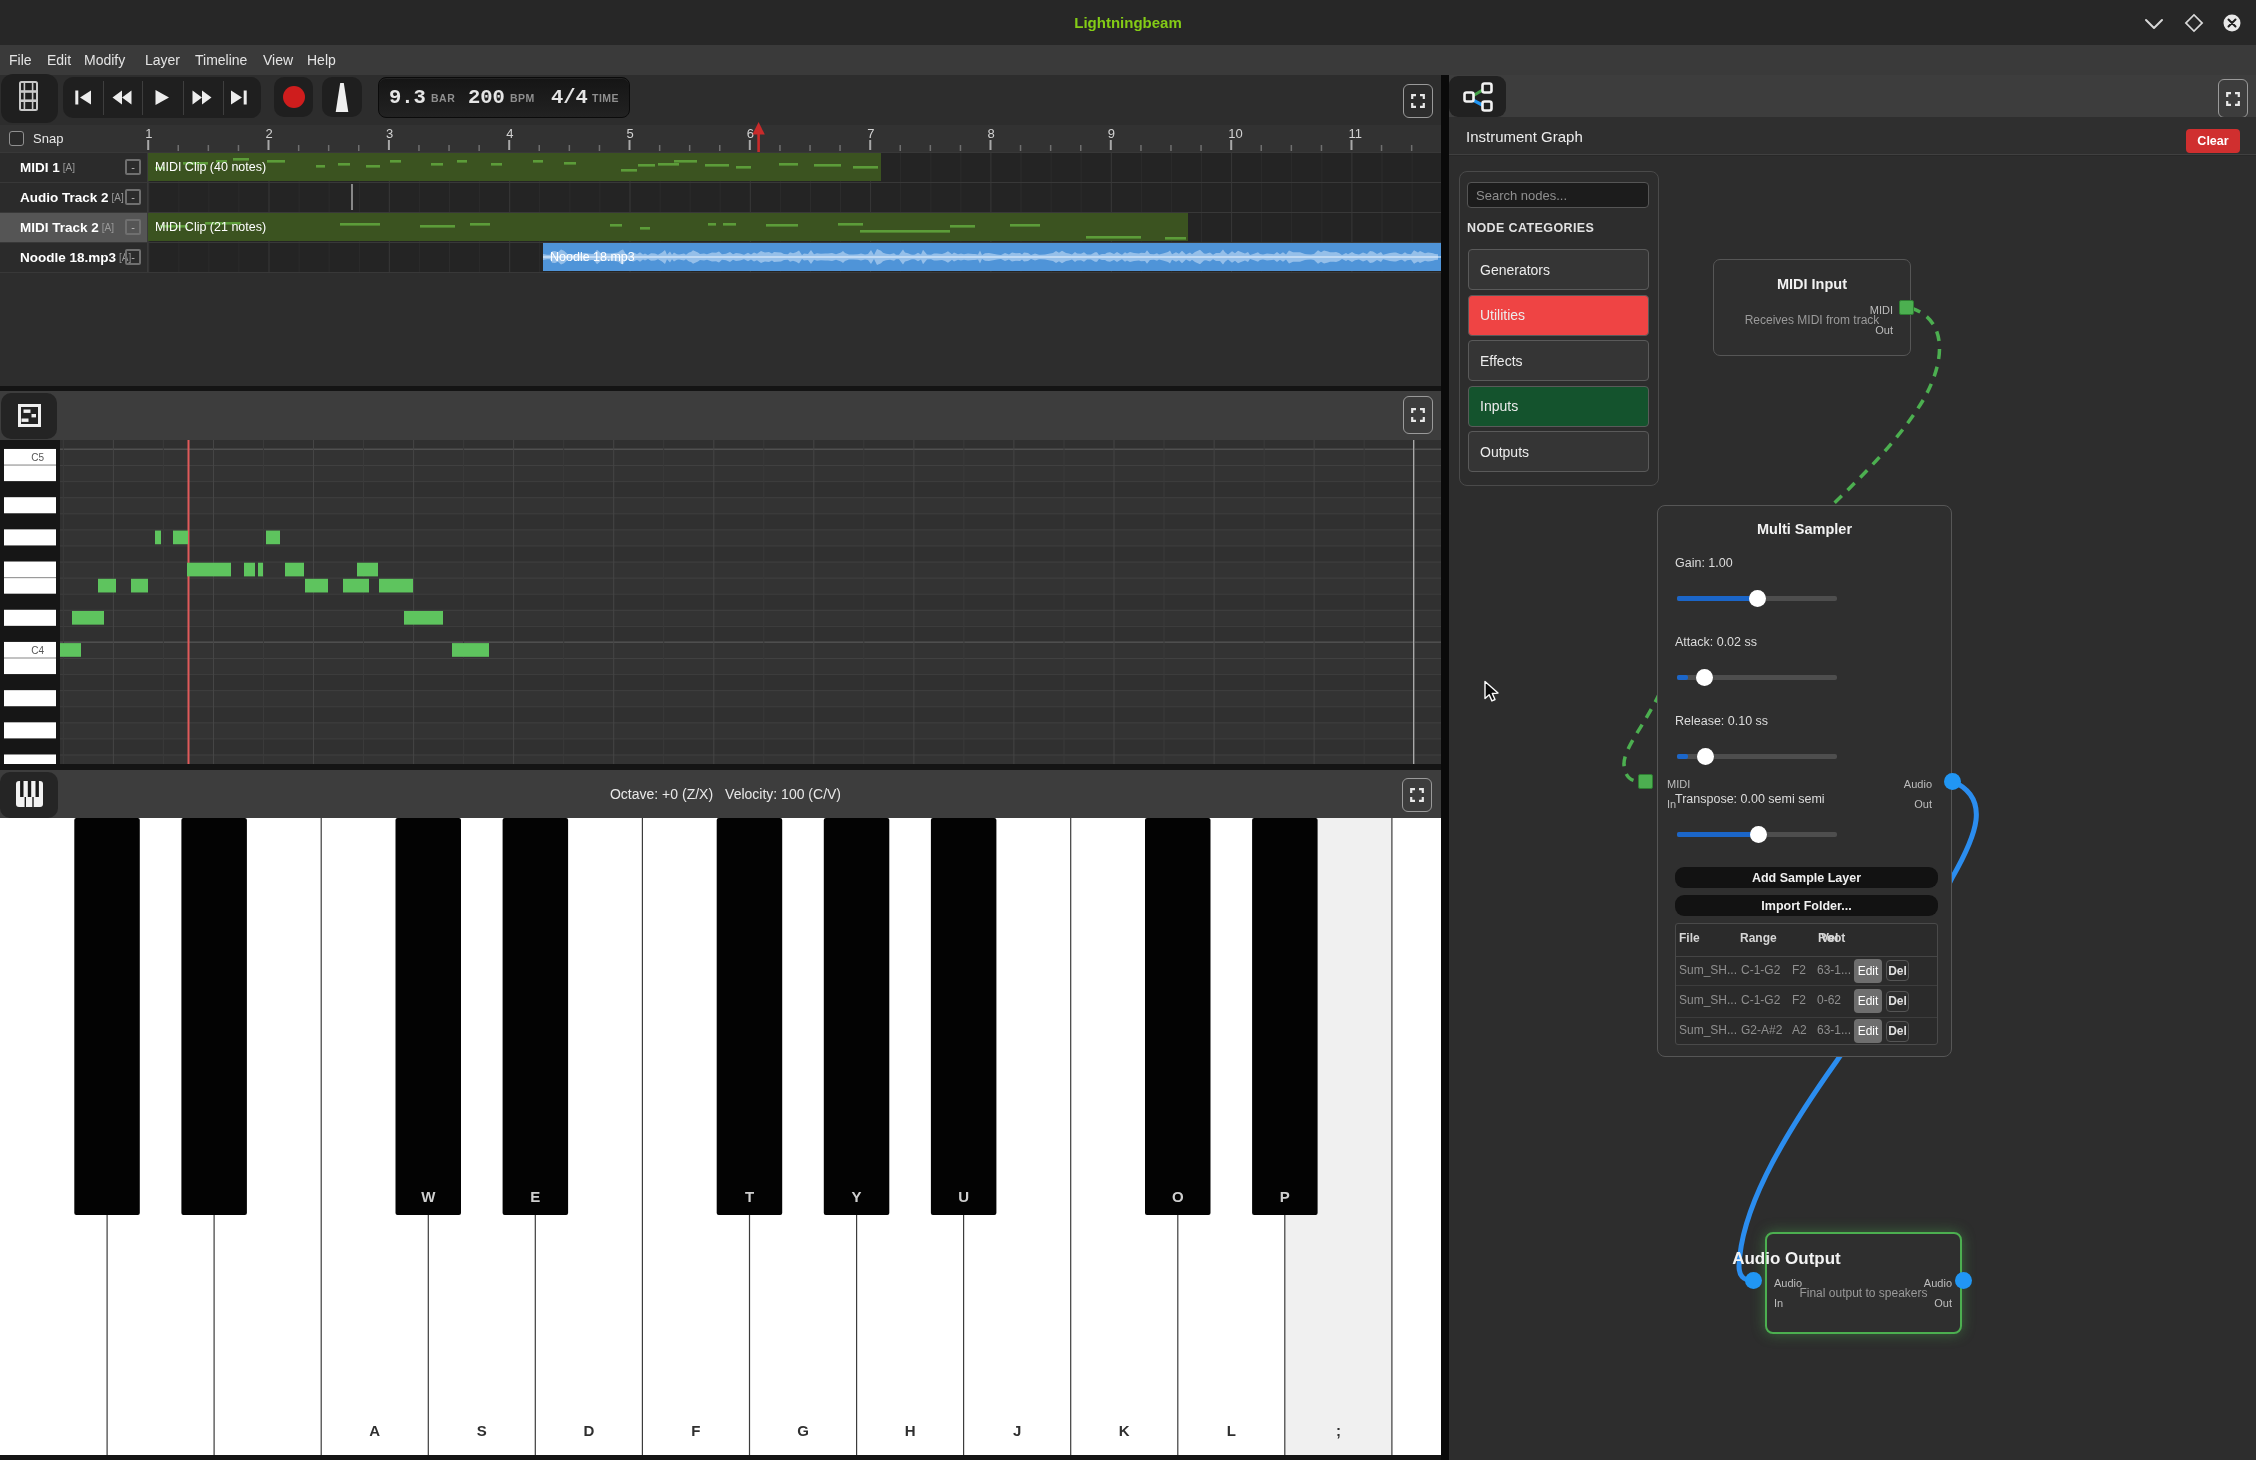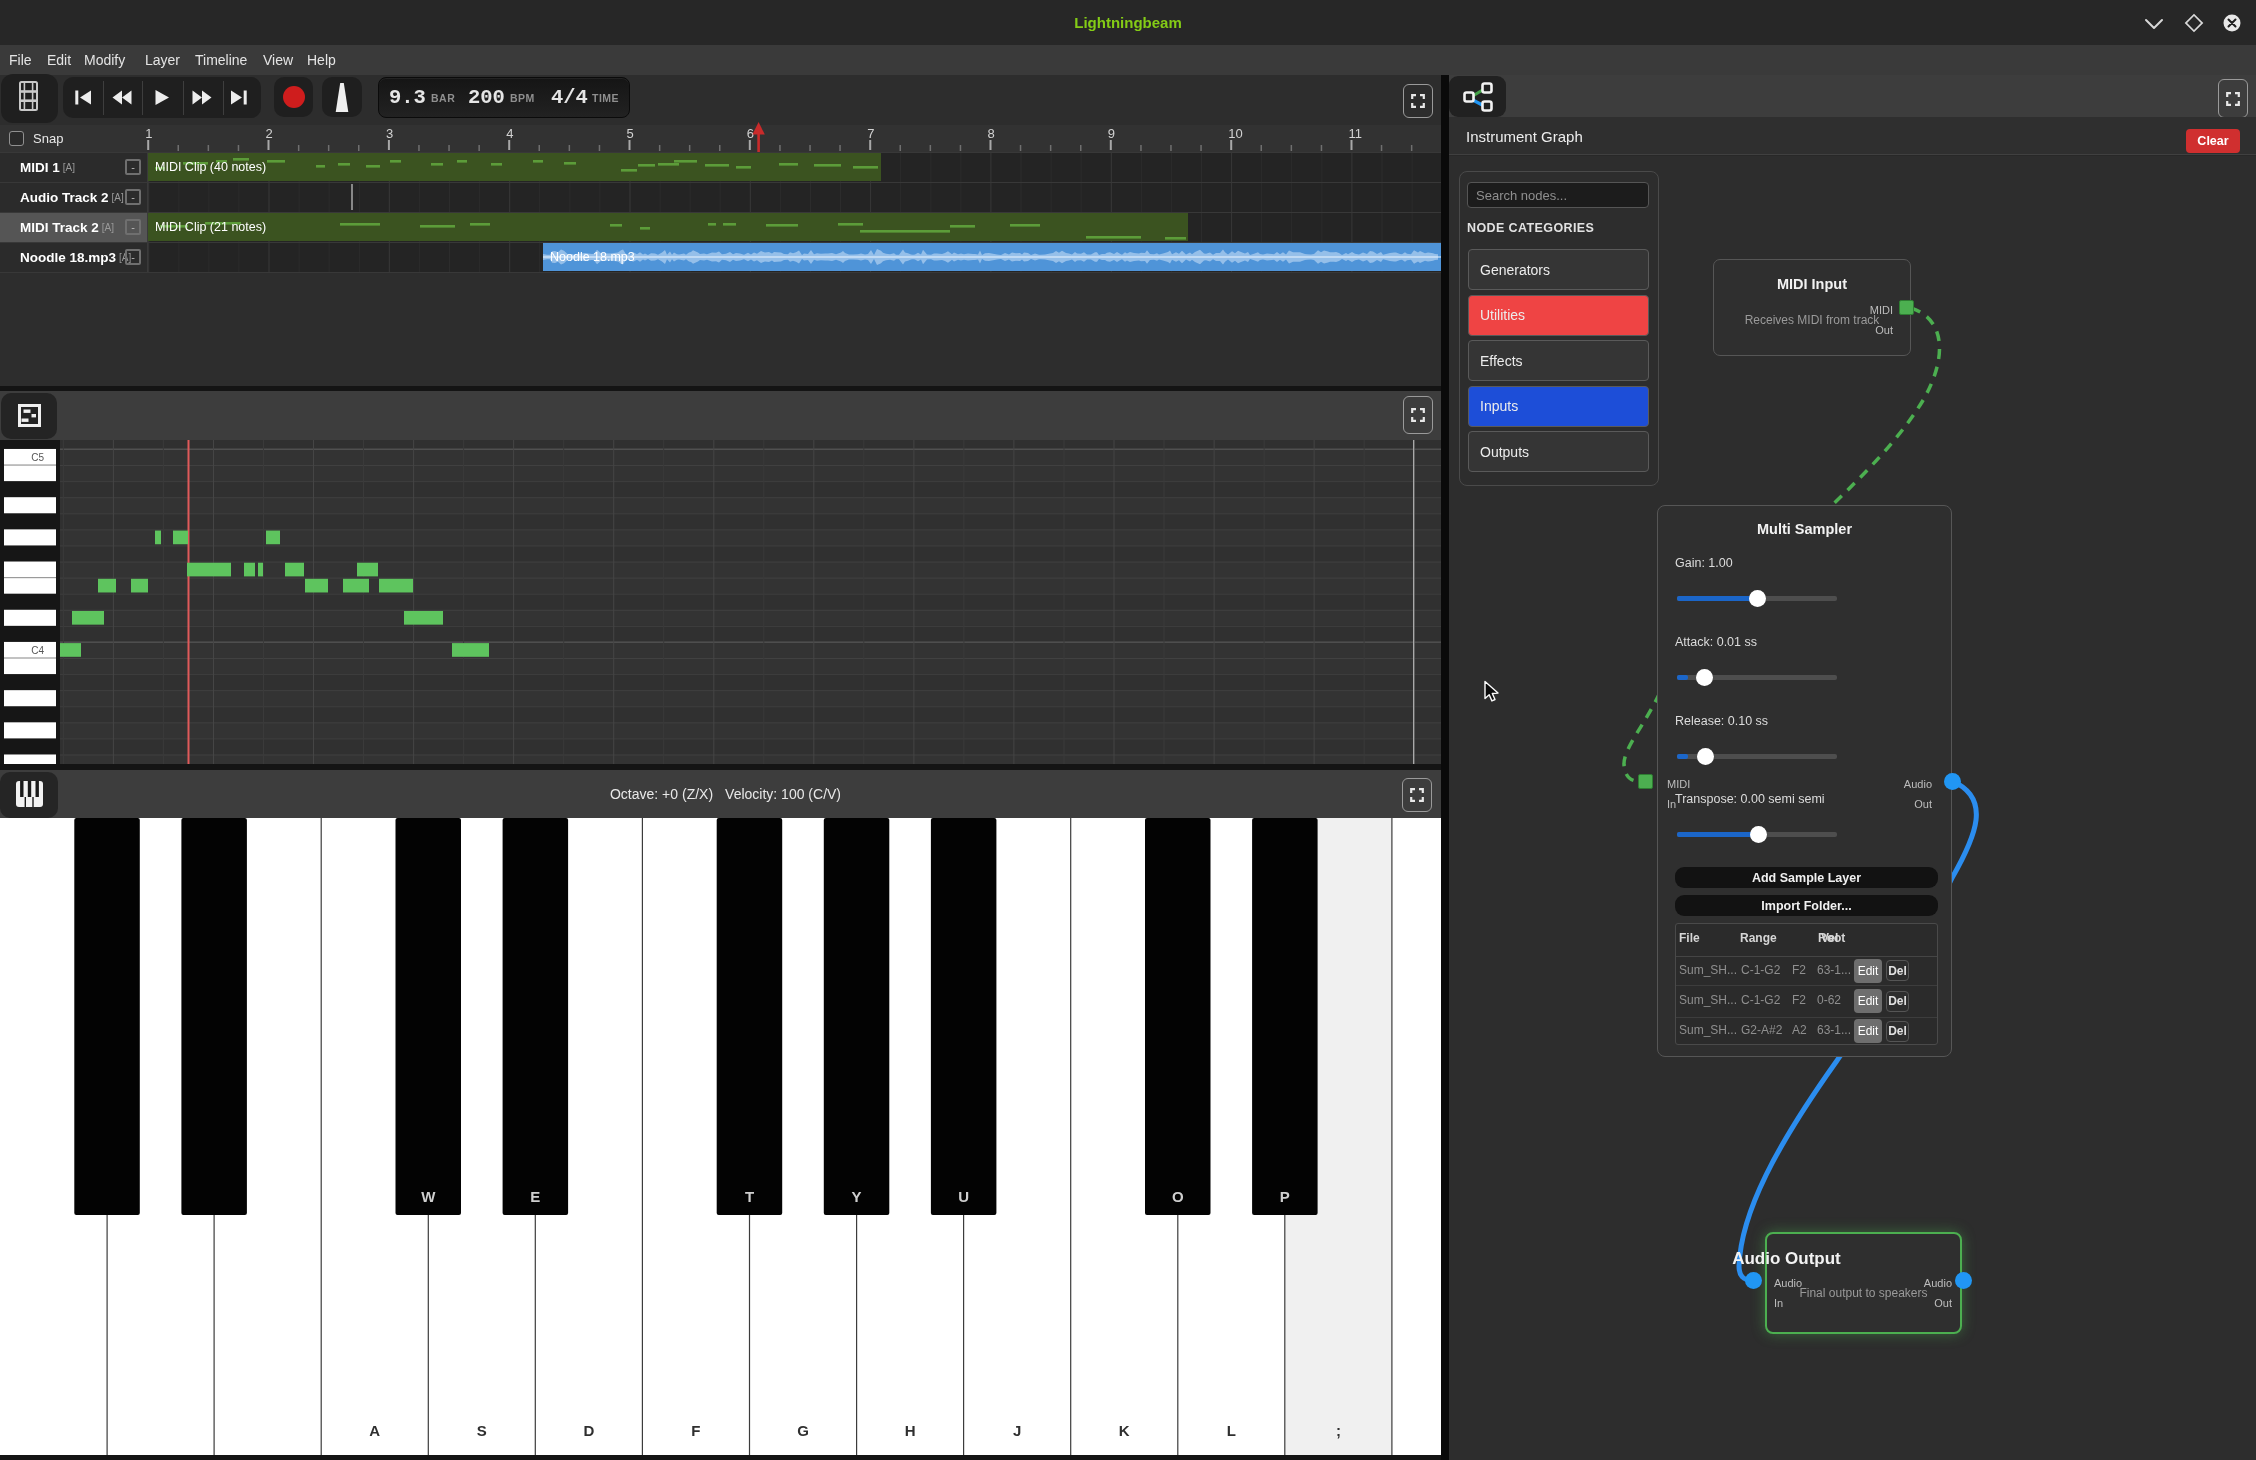--- a/index.html
+++ b/index.html
@@ -445,35 +445,35 @@
 <svg style="position:absolute;left:1449px;top:156px;z-index:1" width="807" height="1304" viewBox="1449 156 807 1304">
 <path d="M1911,308 C1948,320 1946,362 1922,402 C1862,500 1702,602 1661,690 C1646,724 1623,748 1624,765 C1625,776 1630,781 1638,781" fill="none" stroke="#4caf50" stroke-width="3.5" stroke-dasharray="10 8"></path>
 <path d="M1952,781 C1992,798 1976,836 1952,878 C1918,952 1872,1010 1836,1062 C1777,1145 1741,1212 1739,1266 C1739,1276 1743,1280 1753,1281" fill="none" stroke="#2b8def" stroke-width="5"></path>
 </svg>
 <div style="left:1459px;top:171px;width:200px;height:315px;background:#2d2d2d;border:1px solid #4a4a4a;border-radius:8px;z-index:2;"></div>
 <div style="left:1467px;top:182px;width:182px;height:26px;background:#1c1c1c;border:1px solid #555;border-radius:4px;color:#8f8f8f;font-size:13px;display:flex;align-items:center;padding-left:8px;z-index:2;">Search nodes...</div>
 <div style="left:1467px;top:221px;width:188px;height:16px;color:#e2e2e2;font-size:12.5px;font-weight:bold;letter-spacing:.4px;z-index:2;">NODE CATEGORIES</div>
 <div style="left:1468px;top:249.0px;width:181px;height:41px;background:#353535;border:1px solid #5a5a5a;border-radius:4px;color:#ececec;font-size:14px;display:flex;align-items:center;padding-left:11px;z-index:2;">Generators</div>
 <div style="left:1468px;top:294.5px;width:181px;height:41px;background:#ef4444;border:1px solid #5a5a5a;border-radius:4px;color:#ececec;font-size:14px;display:flex;align-items:center;padding-left:11px;z-index:2;">Utilities</div>
 <div style="left:1468px;top:340.0px;width:181px;height:41px;background:#353535;border:1px solid #5a5a5a;border-radius:4px;color:#ececec;font-size:14px;display:flex;align-items:center;padding-left:11px;z-index:2;">Effects</div>
-<div style="left:1468px;top:385.5px;width:181px;height:41px;background:#1d4ed8;border:1px solid #5a5a5a;border-radius:4px;color:#ececec;font-size:14px;display:flex;align-items:center;padding-left:11px;z-index:2;">Inputs</div>
+<div style="left:1468px;top:385.5px;width:181px;height:41px;background:#14532d;border:1px solid #5a5a5a;border-radius:4px;color:#ececec;font-size:14px;display:flex;align-items:center;padding-left:11px;z-index:2;">Inputs</div>
 <div style="left:1468px;top:431.0px;width:181px;height:41px;background:#353535;border:1px solid #5a5a5a;border-radius:4px;color:#ececec;font-size:14px;display:flex;align-items:center;padding-left:11px;z-index:2;">Outputs</div>
 <div style="left:1713px;top:259px;width:198px;height:97px;background:#2f2f2f;border:1px solid #565656;border-radius:7px;z-index:2;"></div>
 <div style="left:1713px;top:276px;width:198px;height:20px;color:#f2f2f2;font-size:14.5px;font-weight:bold;display:flex;justify-content:center;z-index:2;">MIDI Input</div>
 <div style="left:1713px;top:313px;width:198px;height:16px;color:#9a9a9a;font-size:12px;display:flex;justify-content:center;z-index:2;">Receives MIDI from track</div>
 <div style="left:1835px;top:304px;width:58px;height:14px;color:#bdbdbd;font-size:11px;display:flex;justify-content:flex-end;z-index:2;">MIDI</div>
 <div style="left:1835px;top:324px;width:58px;height:14px;color:#bdbdbd;font-size:11px;display:flex;justify-content:flex-end;z-index:2;">Out</div>
 <div style="left:1899px;top:300px;width:15px;height:15px;background:#4caf50;border:1px solid #2e7d32;border-radius:2px;z-index:4;"></div>
 <div style="left:1657px;top:505px;width:295px;height:552px;background:#2f2f2f;border:1px solid #565656;border-radius:8px;z-index:2;"></div>
 <div style="left:1657px;top:521px;width:295px;height:20px;color:#f2f2f2;font-size:14.5px;font-weight:bold;display:flex;justify-content:center;z-index:2;">Multi Sampler</div>
 <div style="left:1675px;top:556px;width:220px;height:16px;color:#dcdcdc;font-size:12.5px;z-index:2;">Gain: 1.00</div>
 <div style="left:1677px;top:596px;width:160px;height:4.5px;background:#4e4e4e;border-radius:2px;z-index:2;"></div>
 <div style="left:1677px;top:596px;width:80px;height:4.5px;background:#1b66c9;border-radius:2px;z-index:2;"></div>
 <div style="left:1748.5px;top:589.5px;width:17px;height:17px;background:#fff;border-radius:50%;z-index:2;"></div>
-<div style="left:1675px;top:635px;width:220px;height:16px;color:#dcdcdc;font-size:12.5px;z-index:2;">Attack: 0.01 ss</div>
+<div style="left:1675px;top:635px;width:220px;height:16px;color:#dcdcdc;font-size:12.5px;z-index:2;">Attack: 0.02 ss</div>
 <div style="left:1677px;top:675px;width:160px;height:4.5px;background:#4e4e4e;border-radius:2px;z-index:2;"></div>
 <div style="left:1677px;top:675px;width:11px;height:4.5px;background:#1b66c9;border-radius:2px;z-index:2;"></div>
 <div style="left:1695.5px;top:668.5px;width:17px;height:17px;background:#fff;border-radius:50%;z-index:2;"></div>
 <div style="left:1675px;top:714px;width:220px;height:16px;color:#dcdcdc;font-size:12.5px;z-index:2;">Release: 0.10 ss</div>
 <div style="left:1677px;top:754px;width:160px;height:4.5px;background:#4e4e4e;border-radius:2px;z-index:2;"></div>
 <div style="left:1677px;top:754px;width:11px;height:4.5px;background:#1b66c9;border-radius:2px;z-index:2;"></div>
 <div style="left:1696.5px;top:747.5px;width:17px;height:17px;background:#fff;border-radius:50%;z-index:2;"></div>
 <div style="left:1667px;top:778px;width:40px;height:13px;color:#bdbdbd;font-size:11px;z-index:2;">MIDI</div>
 <div style="left:1667px;top:798px;width:40px;height:13px;color:#bdbdbd;font-size:11px;z-index:2;">In</div>
 <div style="left:1675px;top:792px;width:220px;height:16px;color:#dcdcdc;font-size:12.5px;z-index:2;">Transpose: 0.00 semi semi</div>

